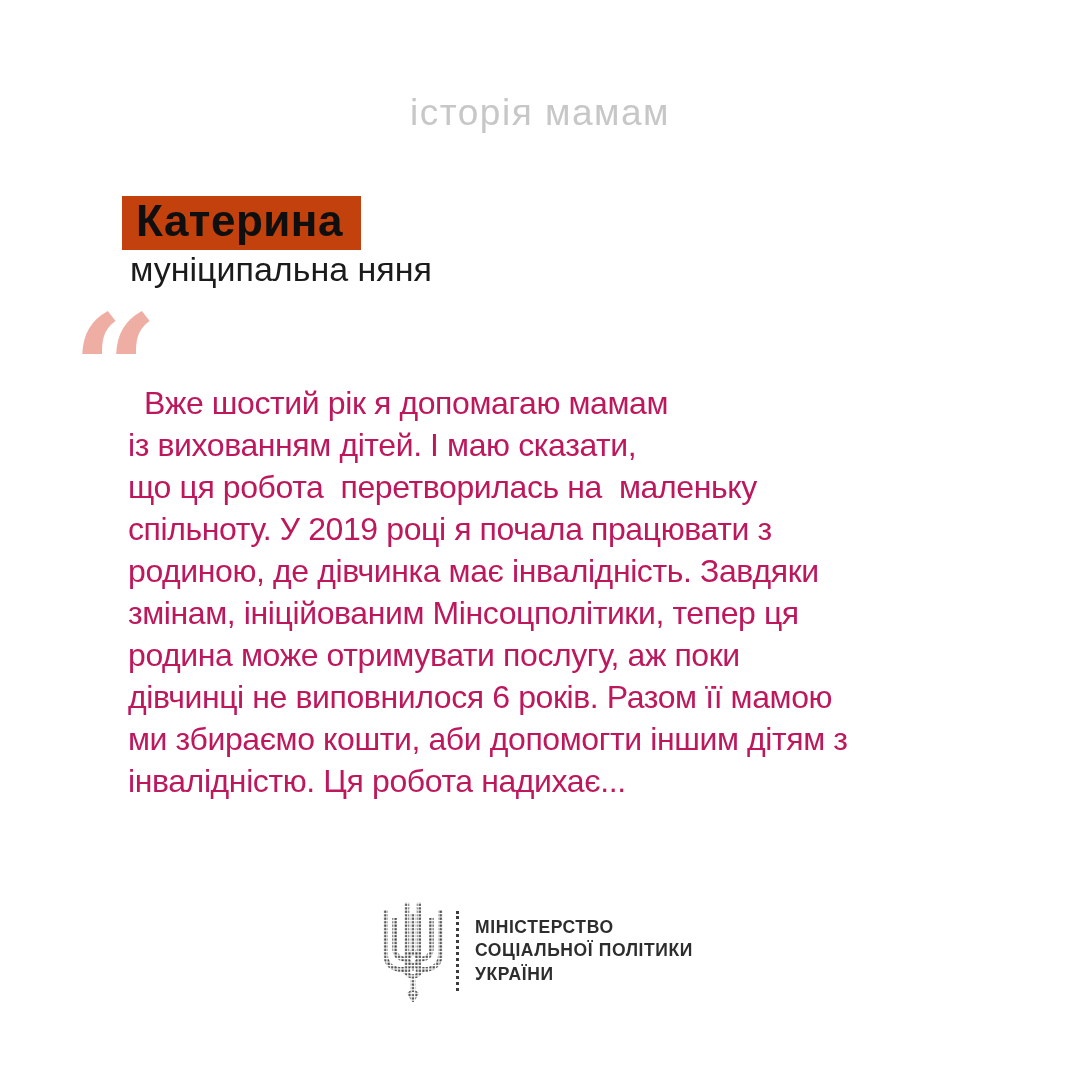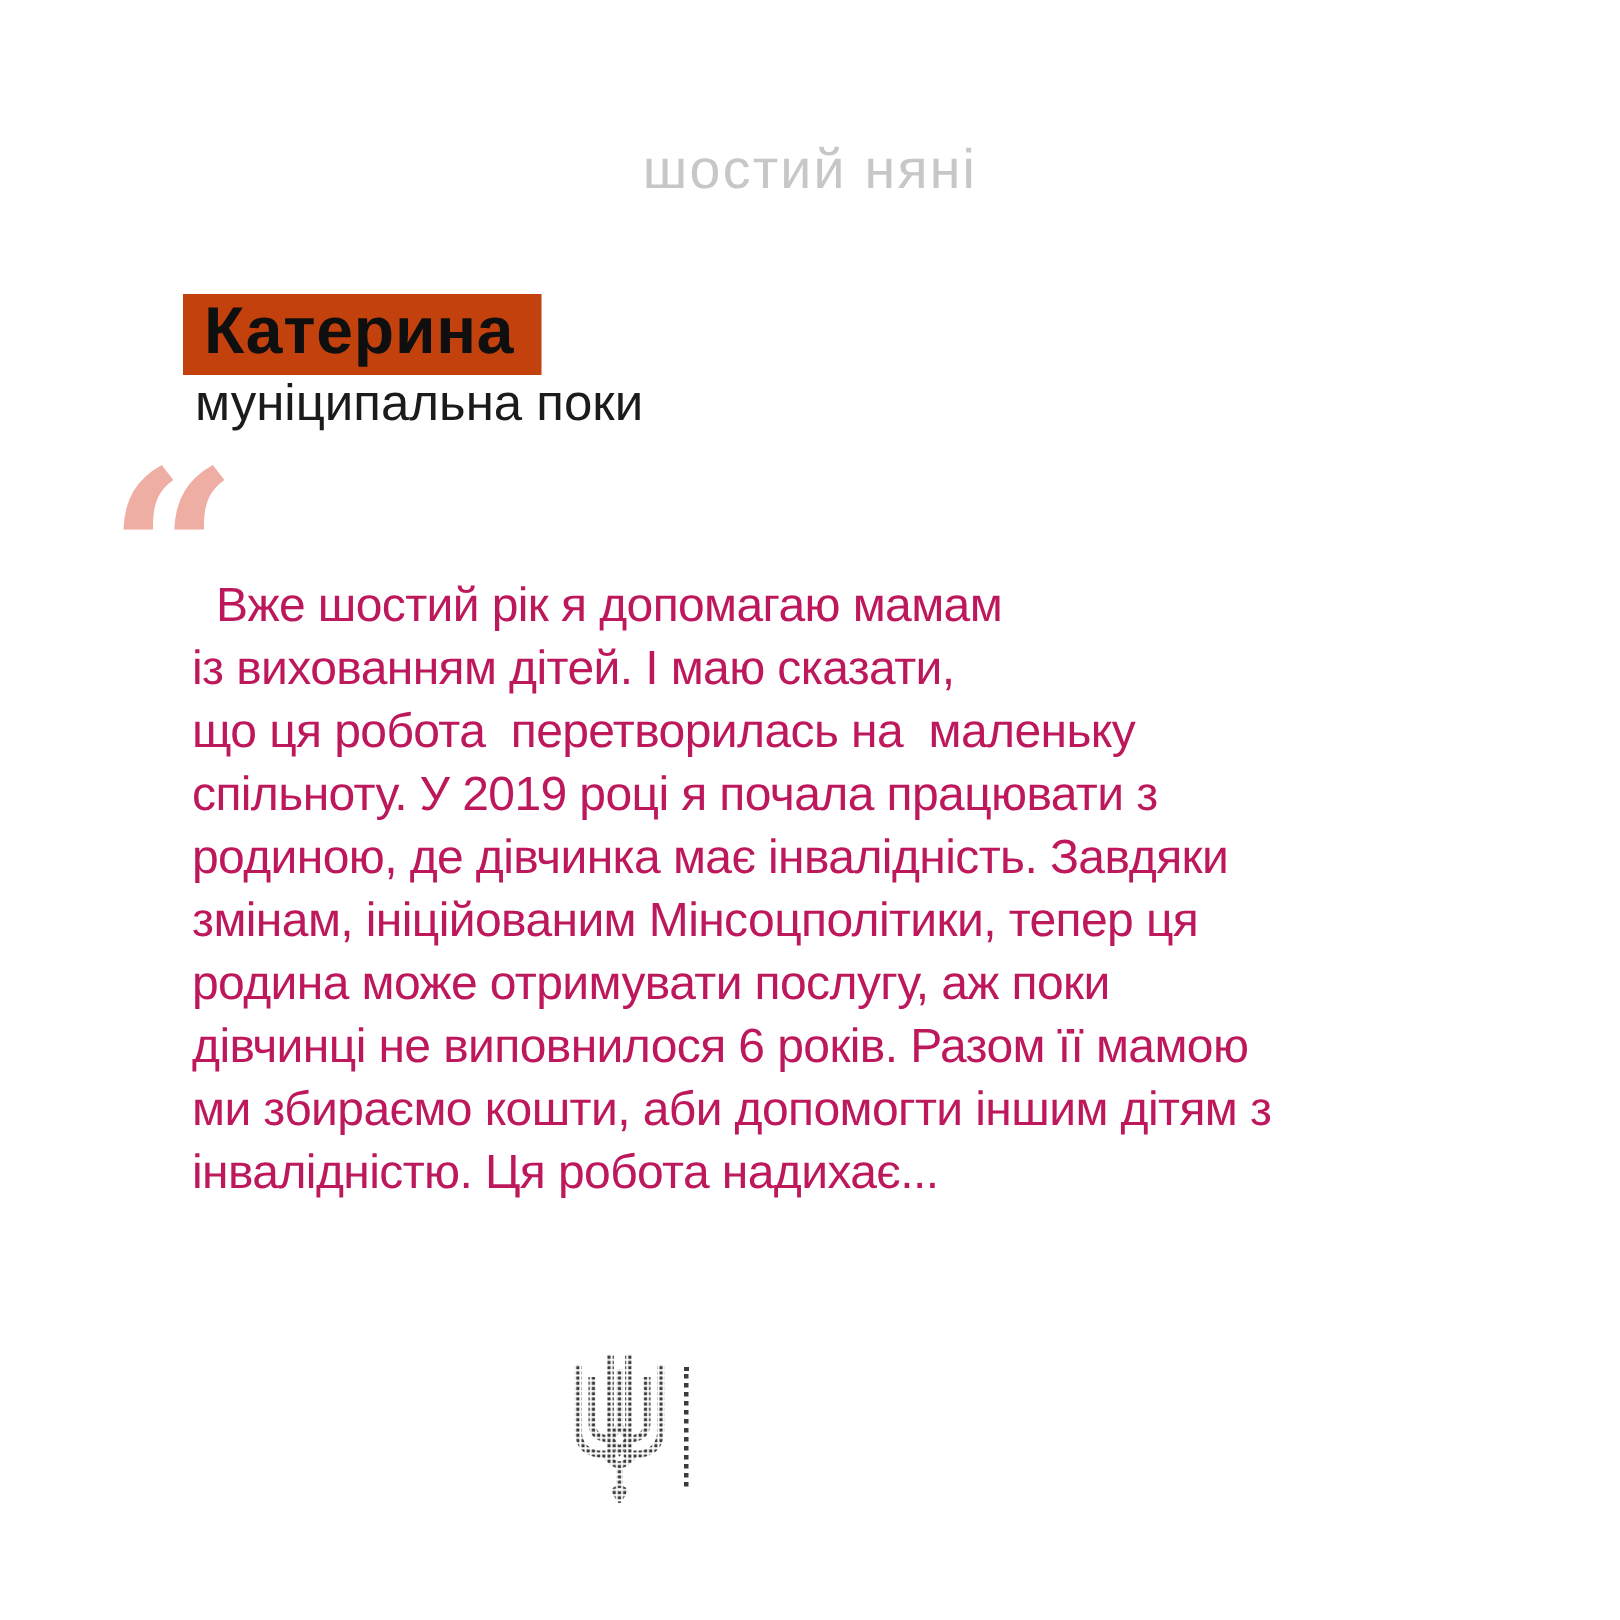--- a/index.html
+++ b/index.html
@@ -98,27 +98,27 @@
     letter-spacing: 0.6px;
     color: #2d2d2d;
     white-space: pre;
   }
 </style>
 </head>
 <body>
 
 <div class="canvas">
 
-  <div class="header-label">шостий няні</div>
+  <div class="header-label">історія мамам</div>
 
   <div class="name-box">
     <span class="name-text">Катерина</span>
   </div>
 
-  <div class="role-text">муніципальна поки</div>
+  <div class="role-text">муніципальна няня</div>
 
   <div class="quote-mark">“</div>
 
   <div class="quote-text">Вже шостий рік я допомагаю мамам
 із вихованням дітей. І маю сказати,
 що ця робота  перетворилась на  маленьку
 спільноту. У 2019 році я почала працювати з
 родиною, де дівчинка має інвалідність. Завдяки
 змінам, ініційованим Мінсоцполітики, тепер ця
 родина може отримувати послугу, аж поки
@@ -158,15 +158,18 @@
               <path d="M29,92 L32,97 L35,92"></path>
             </g>
           </mask>
         </defs>
         <rect width="64" height="100" fill="url(#dotgrid)" mask="url(#tridentMask)"></rect>
       </svg>
     </div>
 
     <div class="logo-divider"></div>
 
+    <div class="ministry-name">МІНІСТЕРСТВО
+СОЦІАЛЬНОЇ ПОЛІТИКИ
+УКРАЇНИ</div>
   </div>
 
 </div>
 
 </body></html>

